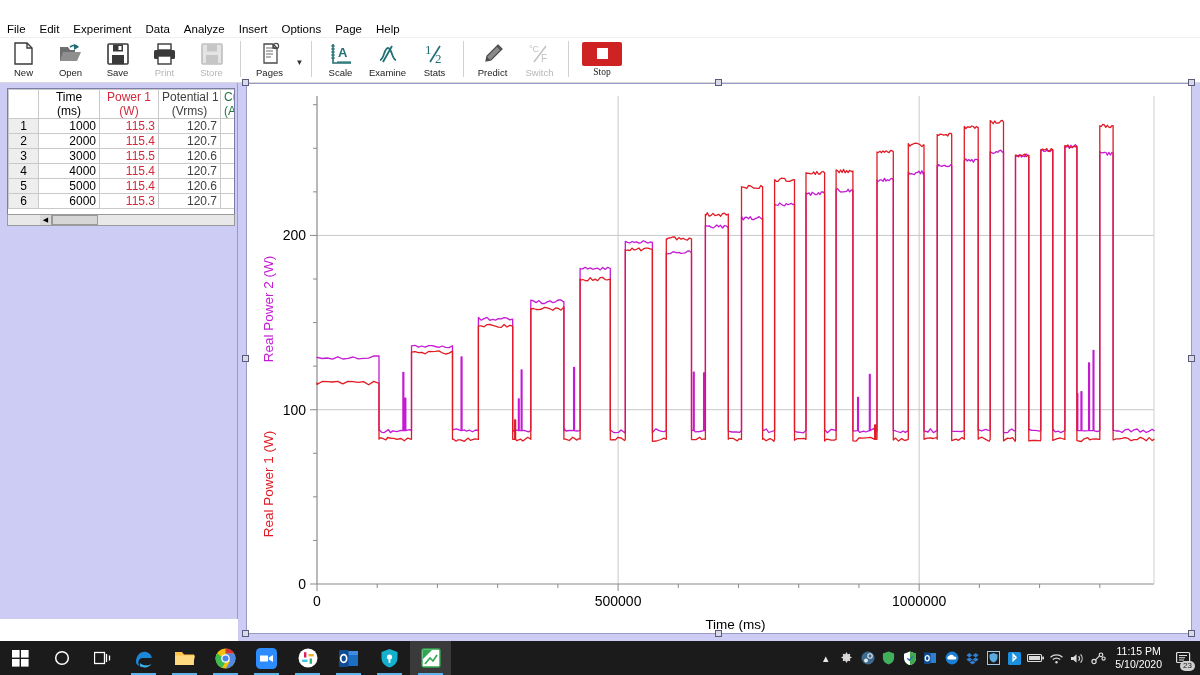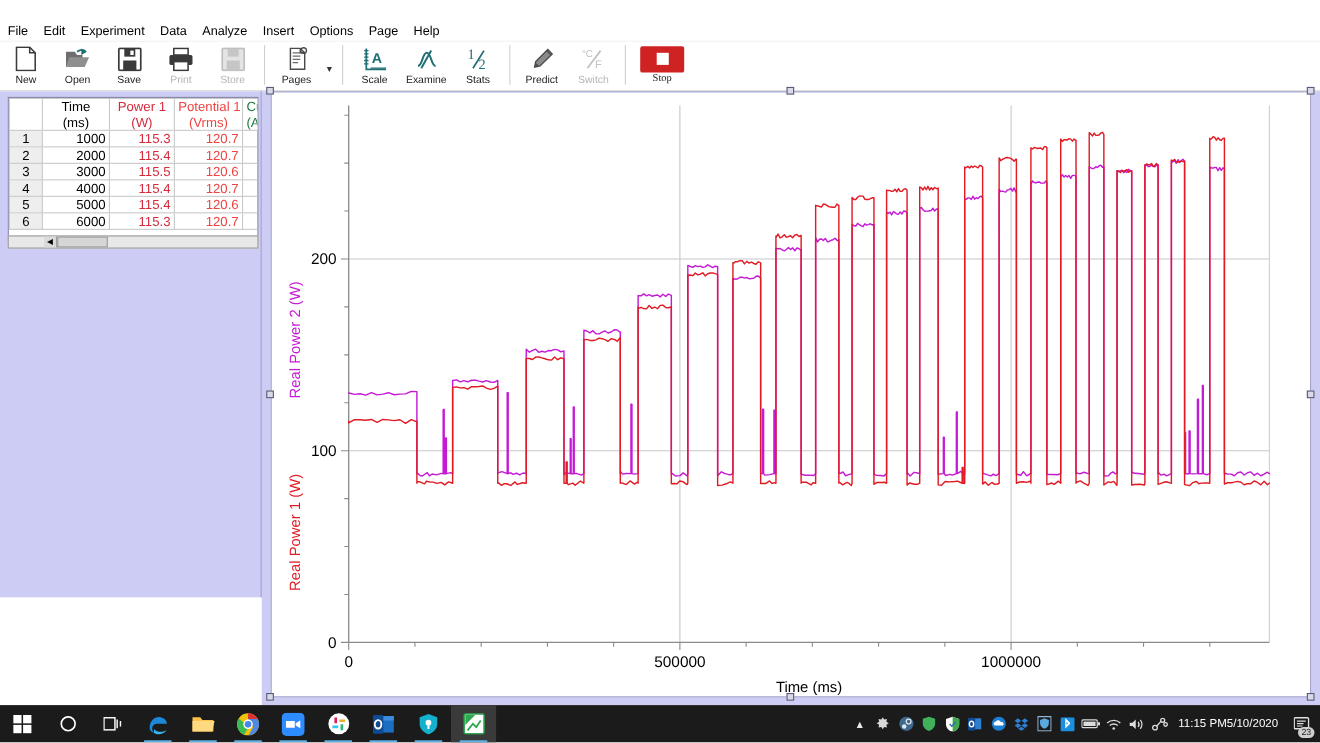--- a/index.html
+++ b/index.html
@@ -66,21 +66,21 @@
   }
   .tool.stop { width: 56px; font-family: Liberation Serif, serif; }
   .stopbox {
     width: 40px; height: 24px; background: #cf2222; border-radius: 2px;
     display: flex; align-items: center; justify-content: center;
   }
   .stopbox i { display: block; width: 11px; height: 11px; background: #fff; }
 
   
   .leftpanel {
-    position: absolute; left: 0; top: 83px; width: 238px; height: 460px;
+    position: absolute; left: 0; top: 83px; width: 238px; height: 536px;
     background: #ccccf5; border-right: 1px solid #9a9ac8;
   }
   .table-wrap {
     position: absolute; left: 7px; top: 5px; width: 228px; height: 132px;
     background: #ffffff; border: 1px solid #7c7ca8; overflow: hidden;
   }
   table.data { border-collapse: collapse; width: 236px; table-layout: fixed; font-size: 12px; }
   table.data col.c0 { width: 30px; }
   table.data col.c1 { width: 61px; }
   table.data col.c2 { width: 59px; }
@@ -89,21 +89,21 @@
   table.data th, table.data td {
     border: 1px solid #c9c9c9; height: 14px; padding: 0 3px; overflow: hidden;
     white-space: nowrap; font-weight: normal;
   }
   table.data thead th { background: #ffffff; text-align: center; border-bottom: none; }
   table.data thead tr.unit th { border-top: none; text-align: center; }
   table.data td.rownum { background: #eeeeee; text-align: center; color: #000; }
   table.data td.v { text-align: right; }
   .col-time { color: #000000; }
   .col-p1 { color: #d42a3c; }
-  .col-pot { color: #ef4444; }
+  .col-pot { color: #404040; }
   .col-cur { color: #1f7a40; }
   .hscroll {
     position: absolute; left: 7px; top: 131px; width: 228px; height: 12px;
     background: #e8e8e8; border: 1px solid #9a9a9a; display: flex; align-items: center;
   }
   .hscroll .arrowL {
     width: 12px; height: 10px; background: #dadada; border-right: 1px solid #9a9a9a;
     display: flex; align-items: center; justify-content: center; font-size: 7px; color: #000;
     margin-left: 32px;
   }
@@ -149,21 +149,21 @@
   .tb-app .under {
     position: absolute; bottom: 0; left: 8px; width: 25px; height: 2px; background: #5fb3e8;
   }
   .tray { margin-left: auto; display: flex; align-items: center; height: 34px; padding-right: 4px; }
   .tray-ico {
     width: 21px; height: 34px; display: flex; align-items: center; justify-content: center;
     color: #e8e8e8; font-size: 11px;
   }
   .clock {
     color: #ffffff; font-size: 10.5px; line-height: 13px; text-align: center;
-    padding: 0 8px 0 6px; display: flex; flex-direction: row; justify-content: flex-end;
+    padding: 0 8px 0 6px; display: flex; flex-direction: column; justify-content: flex-end;
   }
   .notif {
     width: 26px; height: 34px; display: flex; align-items: center; justify-content: center;
     position: relative;
   }
   .notif .badge {
     position: absolute; right: 1px; bottom: 4px; background: #cfcfcf; color: #1b1b1b;
     font-size: 8px; border-radius: 7px; padding: 0 3px; line-height: 10px; min-width: 13px;
     text-align: center;
   }

